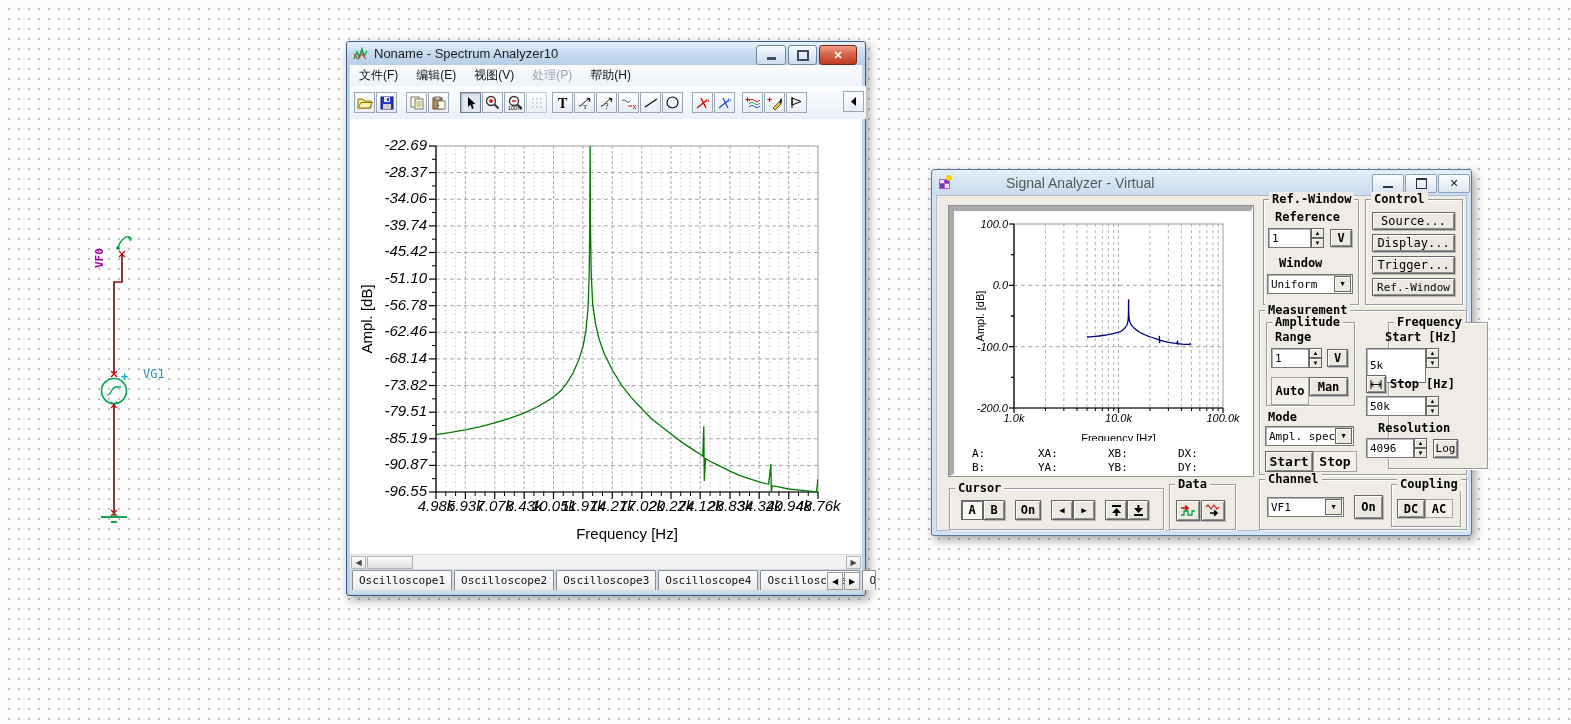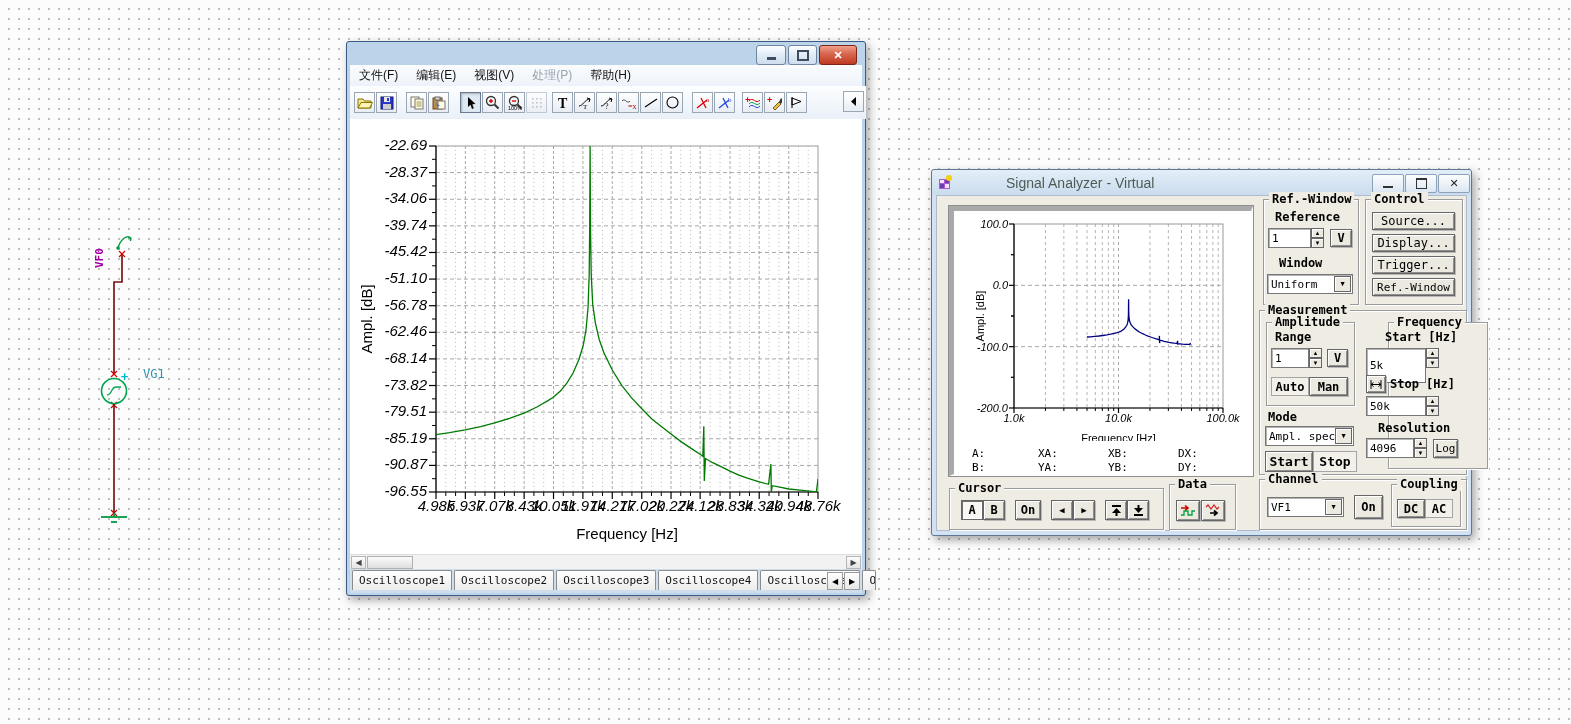--- a/index.html
+++ b/index.html
@@ -108,20 +108,27 @@
   </g>
   <path d="M29,179 L29,288" stroke="#7a1616" stroke-width="1.7" fill="none"></path>
   <g stroke="#009a40" stroke-width="1.8">
     <path d="M29,288 L29,292"></path>
     <path d="M16,292 L42,292"></path>
     <path d="M26,297 L32,297"></path>
   </g>
 </svg>
 
 <div class="win win-spectrum">
+  <div class="titlebar">
+    <svg width="16" height="14">
+      <path d="M1,12 L4,5 L6,10 L9,2 L11,9 L14,4" stroke="#00a33d" stroke-width="1.4" fill="none"></path>
+      <path d="M1,7 L5,12 L9,7 L13,12" stroke="#e03030" stroke-width="1.1" fill="none"></path>
+    </svg>
+    <span class="title-text">Noname - Spectrum Analyzer10</span>
+  </div>
   <div class="cap-btn" style="left:409px;width:28px;">
     <span class="cap-glyph" style="width:9px;height:3px;background:#3d4c5e;margin-top:7px;"></span>
   </div>
   <div class="cap-btn" style="left:441px;width:27px;">
     <span class="cap-glyph" style="width:8px;height:7px;border:2px solid #3d4c5e;"></span>
   </div>
   <div class="cap-btn cap-close" style="left:472px;width:36px;">
     <span>✕</span>
   </div>
 
@@ -625,21 +632,21 @@
   <div class="group" style="left:334px;top:152px;width:87px;height:82px;background:#efece3;">
     <span class="group-label">Amplitude</span>
   </div>
   <div class="mlabel" style="left:343px;top:160px;">Range</div>
   <div class="field" style="left:339px;top:178px;width:38px;height:20px;">1</div>
   <div class="spin" style="left:377px;top:178px;height:20px;">
       <div>▲</div>
       <div>▼</div>
     </div>
   <div class="b3d" style="left:395px;top:179px;width:21px;height:18px;">V</div>
-  <div class="b3d flat" style="left:339px;top:207px;width:38px;height:19px;">Auto</div>
+  <div class="b3d flat" style="left:339px;top:207px;width:38px;height:28px;">Auto</div>
   <div class="b3d" style="left:377px;top:207px;width:39px;height:19px;">Man</div>
   <div class="mlabel" style="left:336px;top:240px;">Mode</div>
   <div class="drop" style="left:333px;top:256px;width:89px;height:20px;">
     <span>Ampl. spectr</span>
     <span class="dbtn">▼</span>
   </div>
   <div class="b3d" style="left:333px;top:281px;width:48px;height:21px;font-size:13px;">Start</div>
   <div class="b3d flat" style="left:381px;top:281px;width:44px;height:21px;font-size:13px;">Stop</div>
 
   <div class="group" style="left:429px;top:152px;width:98px;height:145px;background:#efece3;margin-left:27px;">

